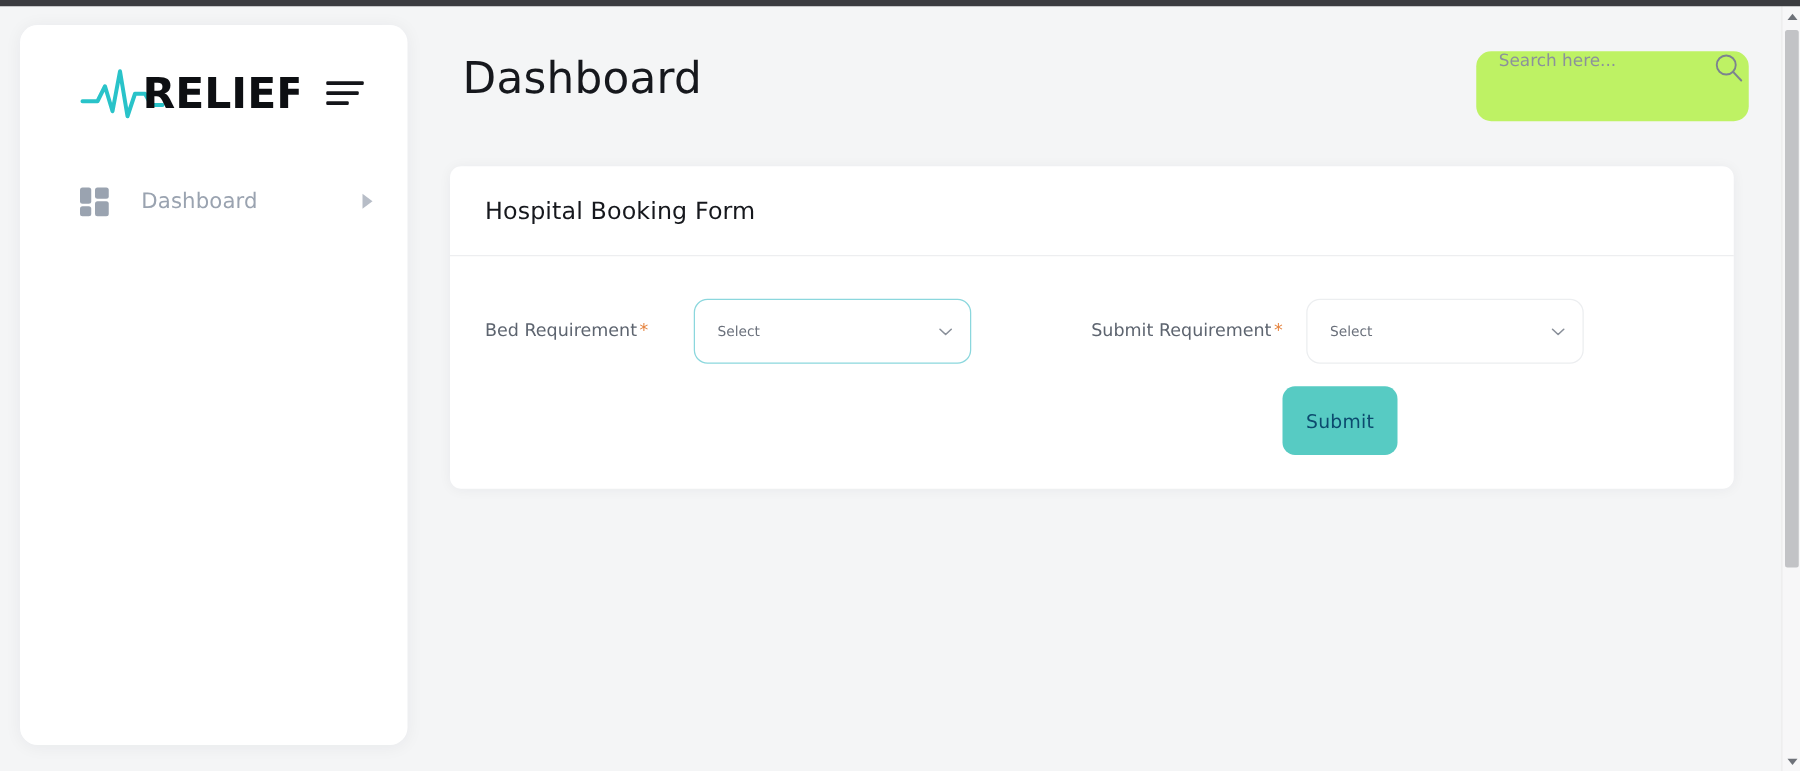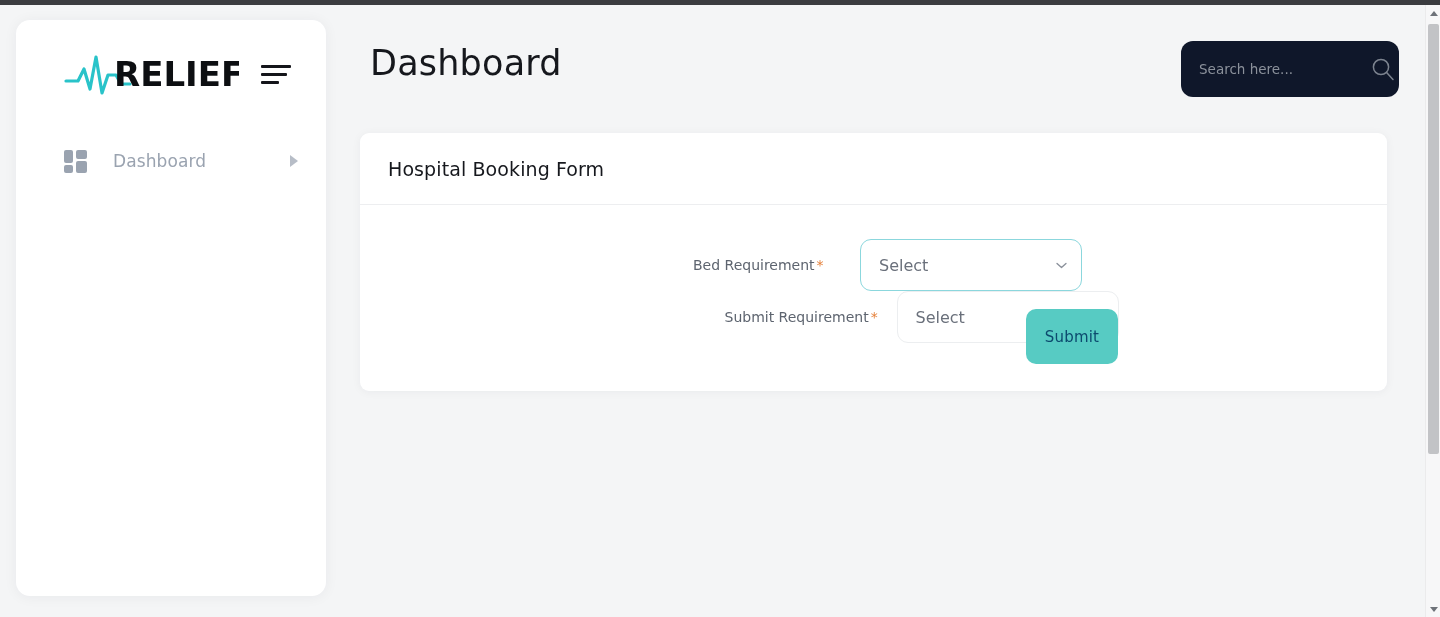--- a/index.html
+++ b/index.html
@@ -152,24 +152,24 @@
     color: #16181d;
     letter-spacing: .2px;
   }
 
   .searchbox {
     position: absolute;
     right: 0;
     top: 8px;
     width: 218px;
     height: 56px;
-    background: #0f172a;
+    background: #bef264;
     border-radius: 12px;
     display: flex;
-    align-items: center;
+    align-items: flex-start;
     padding: 0 16px 0 18px;
   }
 
   .search-input {
     flex: 1;
     border: 0;
     outline: none;
     background: transparent;
     font-family: "DejaVu Sans", "Liberation Sans", sans-serif;
     font-size: 13.5px;
@@ -210,21 +210,20 @@
     height: 185px;
   }
 
   .field-row {
     position: absolute;
     top: 34px;
     left: 0;
     width: 100%;
     display: flex;
     align-items: center;
-    flex-direction: column;
   }
 
   .field {
     display: flex;
     align-items: center;
   }
   .field.left  { margin-left: 28px; }
   .field.right { margin-left: 96px; }
 
   .field-label {
@@ -245,21 +244,21 @@
     display: flex;
     align-items: center;
     padding: 0 14px 0 18px;
     cursor: pointer;
   }
   .select.focused { border: 1.6px solid #8bd7dd; }
   .select.plain   { border: 1.4px solid #eceef0; }
 
   .select-value {
     flex: 1;
-    font-size: 16px;
+    font-size: 11px;
     color: #6a707b;
   }
   .chev {
     width: 11px; height: 7px;
     flex: 0 0 11px;
     color: #8a909a;
   }
 
   .submit-row {
     position: absolute;

